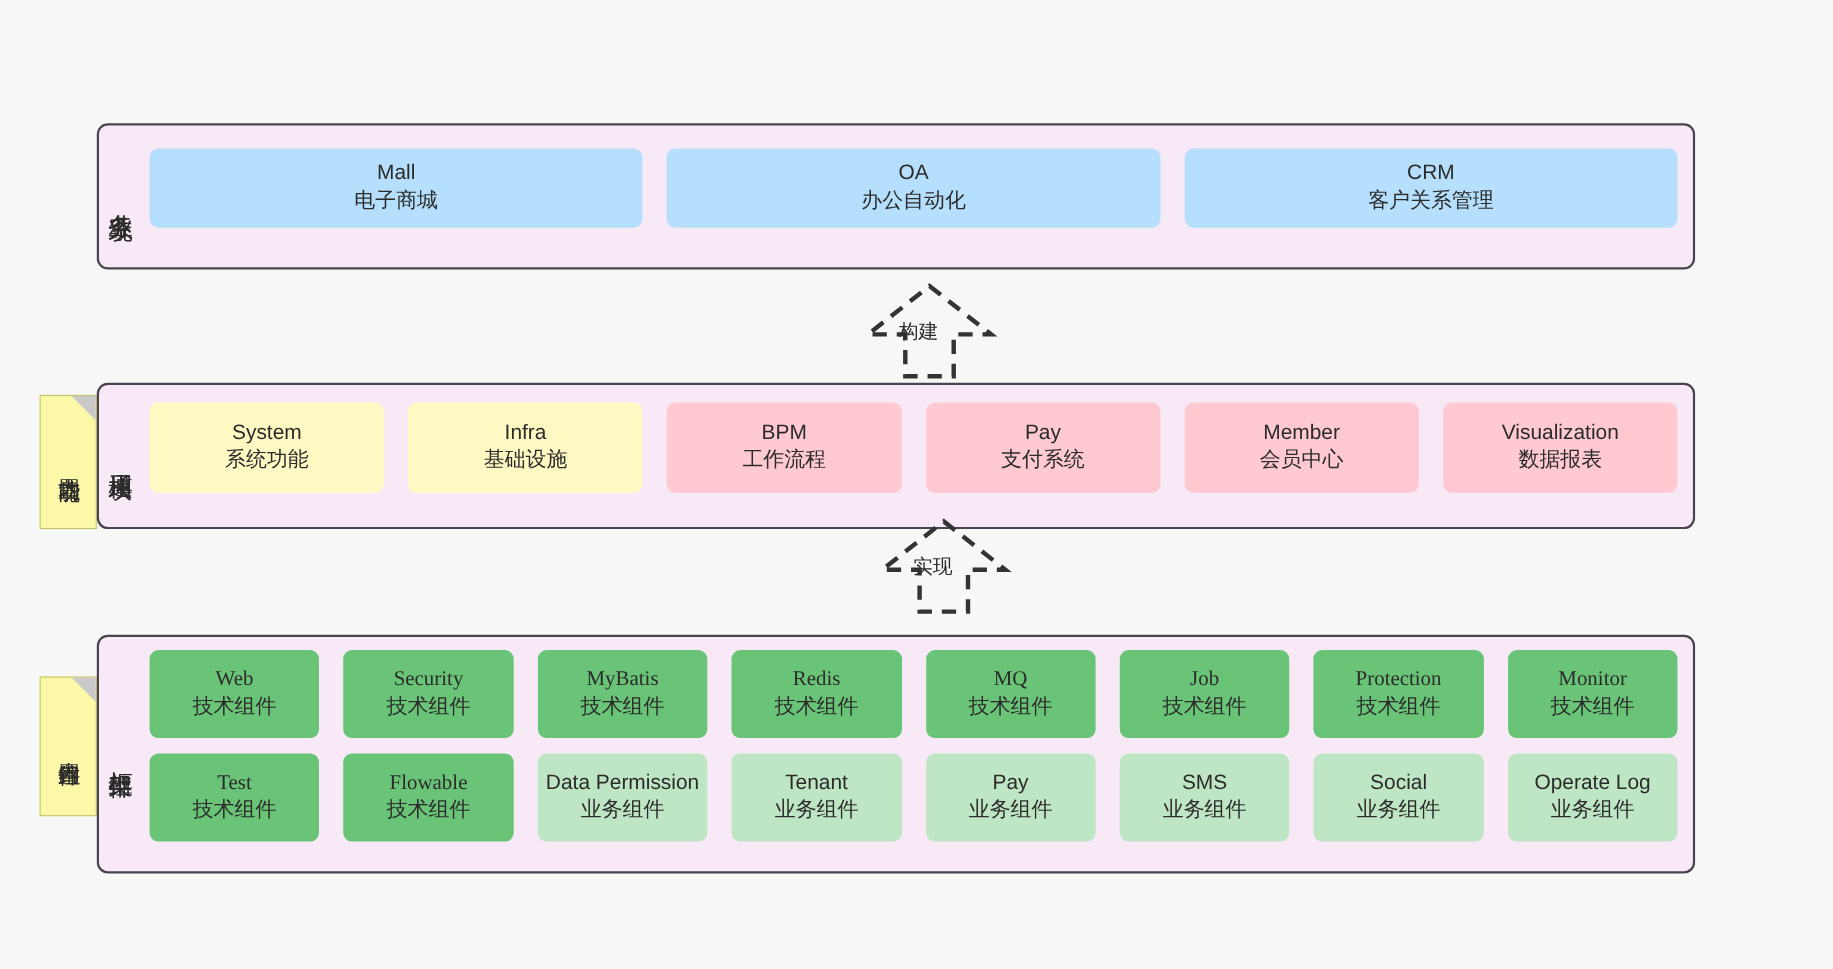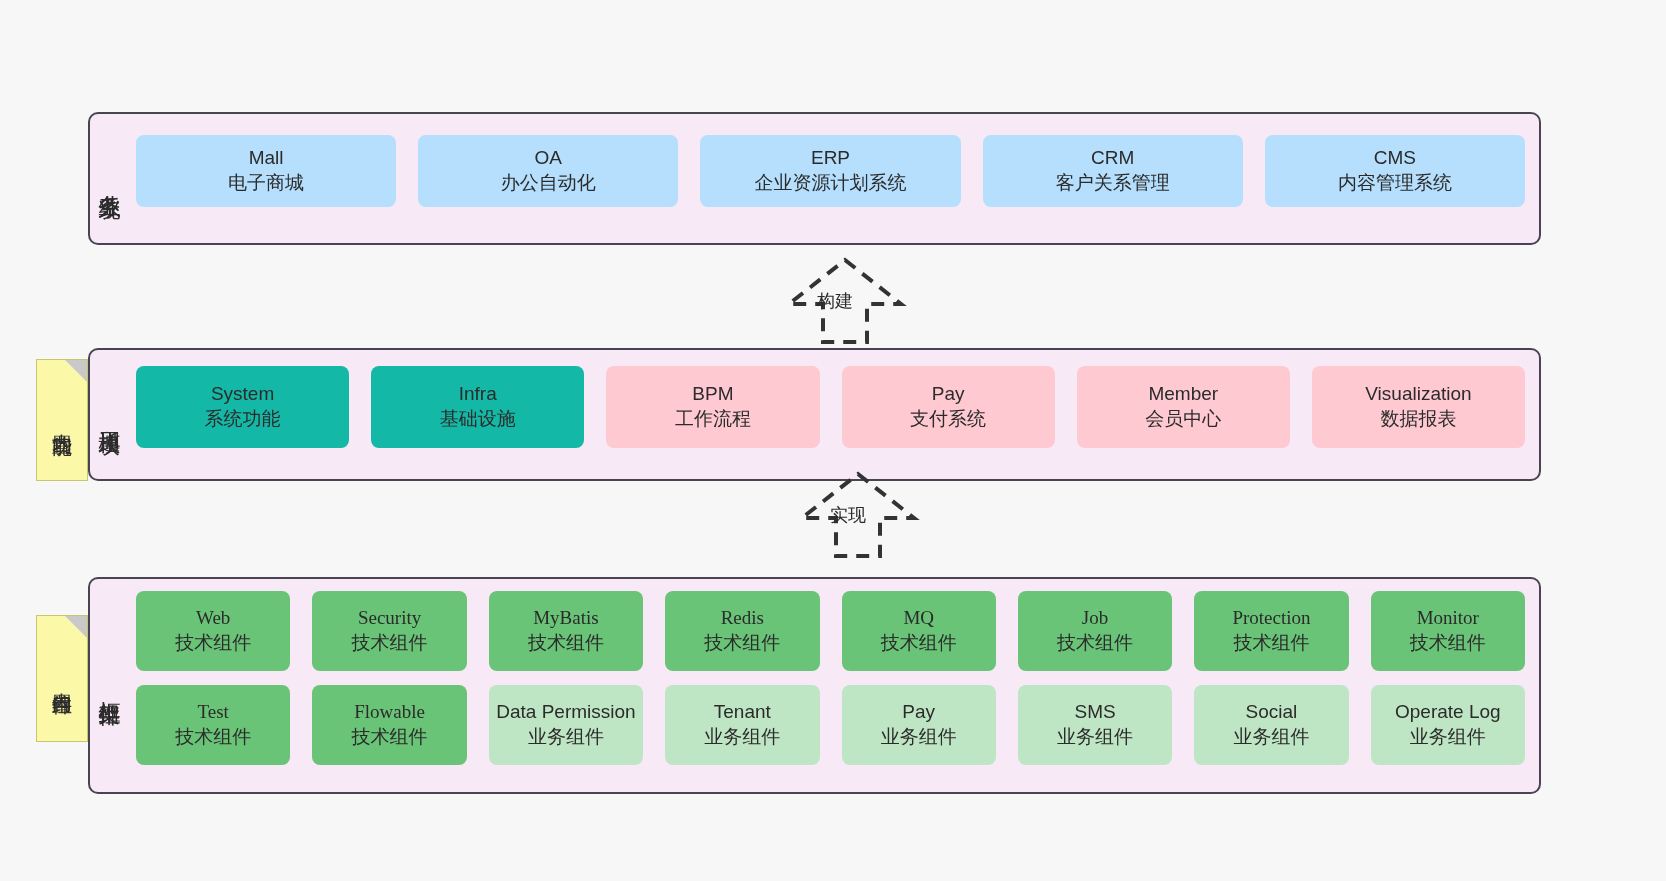--- a/index.html
+++ b/index.html
@@ -66,21 +66,21 @@
     line-height: 1.28;
     color: #2b2b2b;
     padding: 6px 4px;
     box-sizing: border-box;
   }
   .cell .en { display: block; }
   .cell .cn { display: block; }
 
   
   .c-blue       { background: #b5dffd; }
-  .c-red        { background: #14b8a6; }
+  .c-red        { background: #fef9c3; }
   .c-pink       { background: #ffc9d1; }
   .c-green      { background: #69c477; font-family: Liberation Serif, serif; }
   .c-lightgreen { background: #bfe6c4; }
 
   
   #layer-business   { left: 88px;  top: 112px; width: 1453px; height: 133px; }
   #layer-business .cell { height: 72px; }
 
   #layer-common     { left: 88px;  top: 348px; width: 1453px; height: 133px; }
   #layer-common .cell { height: 82px; }
@@ -141,30 +141,22 @@
     <div class="row">
       <div class="cell c-blue">
         <span class="en">Mall</span>
         <span class="cn">电子商城</span>
       </div>
       <div class="cell c-blue">
         <span class="en">OA</span>
         <span class="cn">办公自动化</span>
       </div>
       <div class="cell c-blue">
-        <span class="en">ERP</span>
-        <span class="cn">企业资源计划系统</span>
-      </div>
-      <div class="cell c-blue">
         <span class="en">CRM</span>
         <span class="cn">客户关系管理</span>
-      </div>
-      <div class="cell c-blue">
-        <span class="en">CMS</span>
-        <span class="cn">内容管理系统</span>
       </div>
     </div>
   </div>
 </div>
 
 <div class="arrow-wrap" id="arrow-build">
   <svg width="180" height="94" viewBox="0 0 180 94">
     <path d="M90 6 L146 50 L112 50 L112 88 L68 88 L68 50 L34 50 Z" fill="none" stroke="#333333" stroke-width="4" stroke-dasharray="13,9" stroke-linejoin="miter"></path>
   </svg>
   <span class="arrow-label">构建</span>

